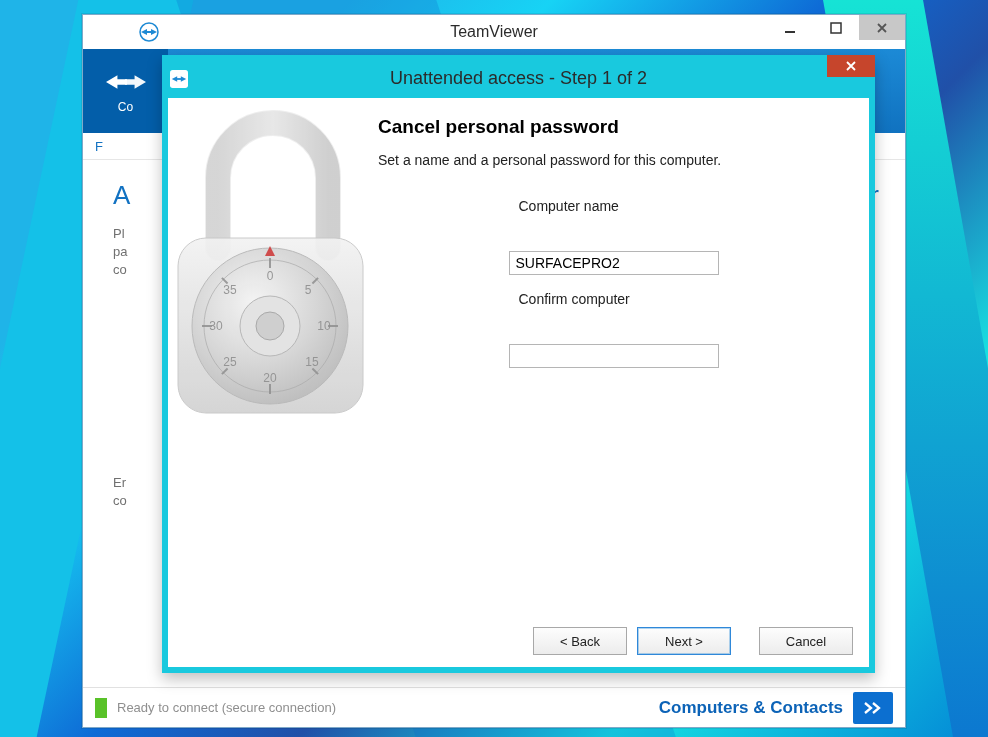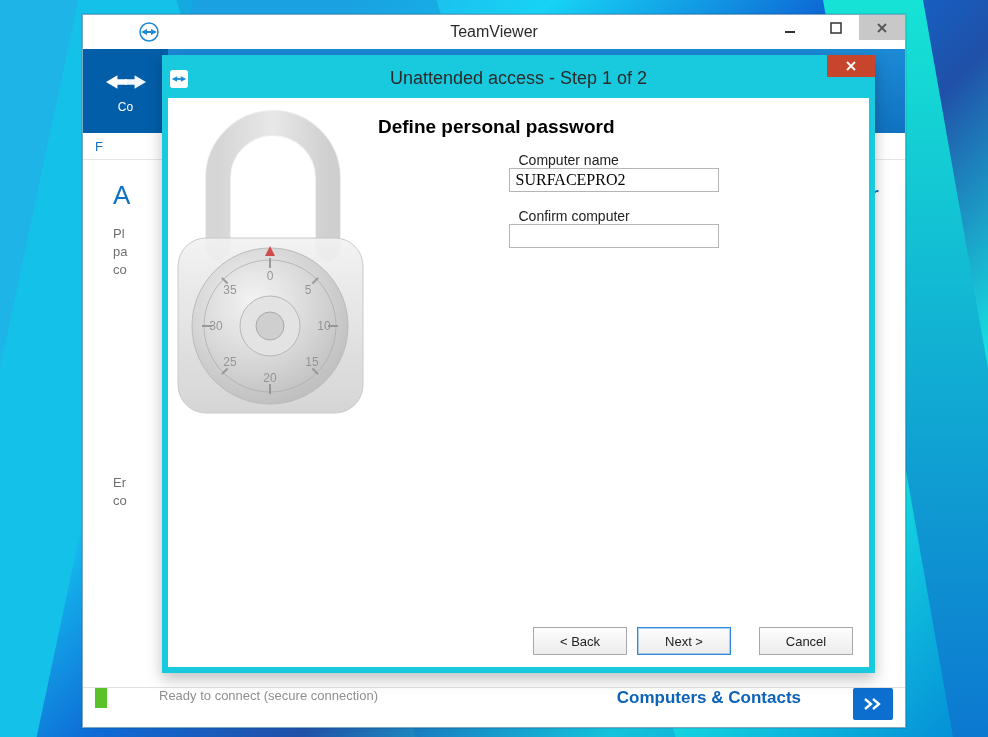--- a/index.html
+++ b/index.html
@@ -161,24 +161,24 @@
     font-size:26px;
     color:#1272c2;
   }
 
   .tv-status {
     position:absolute;
     left:0; right:0; bottom:0;
     height:40px;
     border-top:1px solid #e1e1e1;
     display:flex;
+    align-items:center;
     padding:0 12px;
     background:#ffffff;
     box-sizing:border-box;
-    gap:42px;
   }
   .status-indicator {
     width:12px; height:20px;
     background:#59c229;
     margin-right:10px;
   }
   .status-text {
     color:#8f8f8f;
     font-size:13px;
     flex:1;
@@ -280,23 +280,24 @@
   .form-label {
     width:190px;
     font-size:14px;
     color:#222;
   }
   .form-input {
     width:210px;
     height:24px;
     border:1px solid #b5b5b5;
     padding:0 6px;
-    font-size:16px;
-    font-family:Liberation Serif, serif;
-    box-sizing:border-box;
+    font-size:14px;
+    font-family:Liberation Sans, sans-serif;
+    box-sizing:border-box;
+    margin-top:37px;
   }
   .form-input:focus, .form-input.focused {
     border:1px solid #2784d6;
     outline:none;
   }
 
   .dialog-buttons {
     position:absolute;
     right:16px;
     bottom:12px;
@@ -488,21 +489,22 @@
         </g>
 
         <circle cx="122" cy="228" r="30" fill="#e3e3e3" stroke="#b7b7b7" stroke-width="1"></circle>
         <circle cx="122" cy="228" r="14" fill="#cfcfcf" stroke="#a9a9a9" stroke-width="1"></circle>
 
         <path d="M122 148 L127 158 L117 158 Z" fill="#c33" opacity="0.85"></path>
       </svg>
     </div>
 
     <div class="form-area">
-      <div class="form-heading">Define personal password</div>
+      <div class="form-heading">Cancel personal password</div>
+      <div class="form-desc">Set a name and a personal password for this computer.</div>
 
       <div class="form-row">
         <div class="form-label">Computer name</div>
         <input class="form-input" type="text" value="SURFACEPRO2" style="">
       </div>
 
 
       <div class="form-row">
         <div class="form-label">Confirm computer</div>
         <input class="form-input" type="password" value="" style="">

